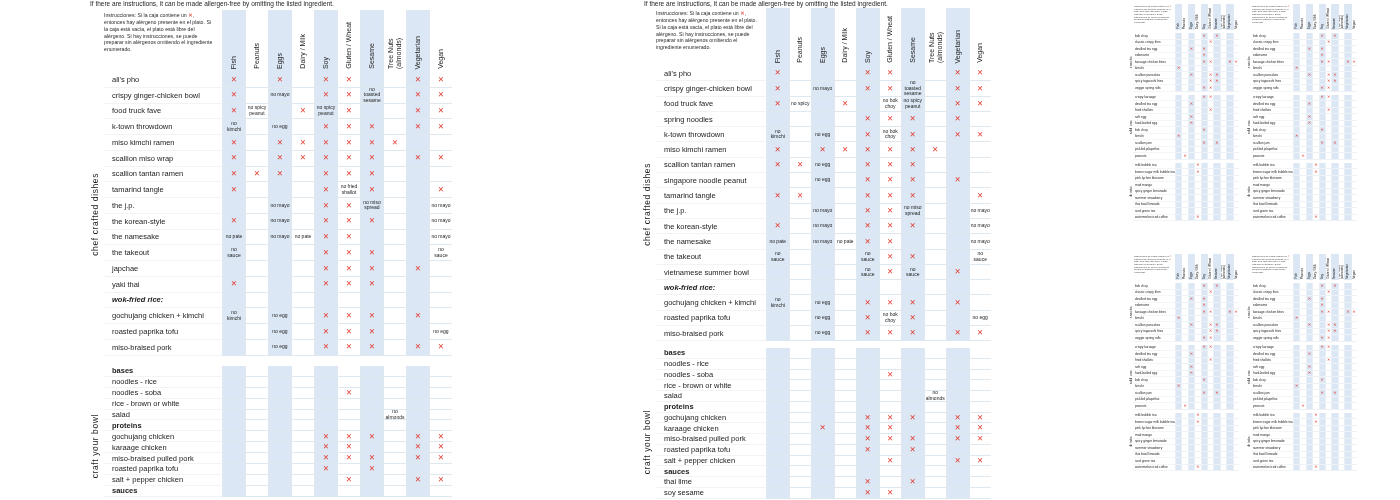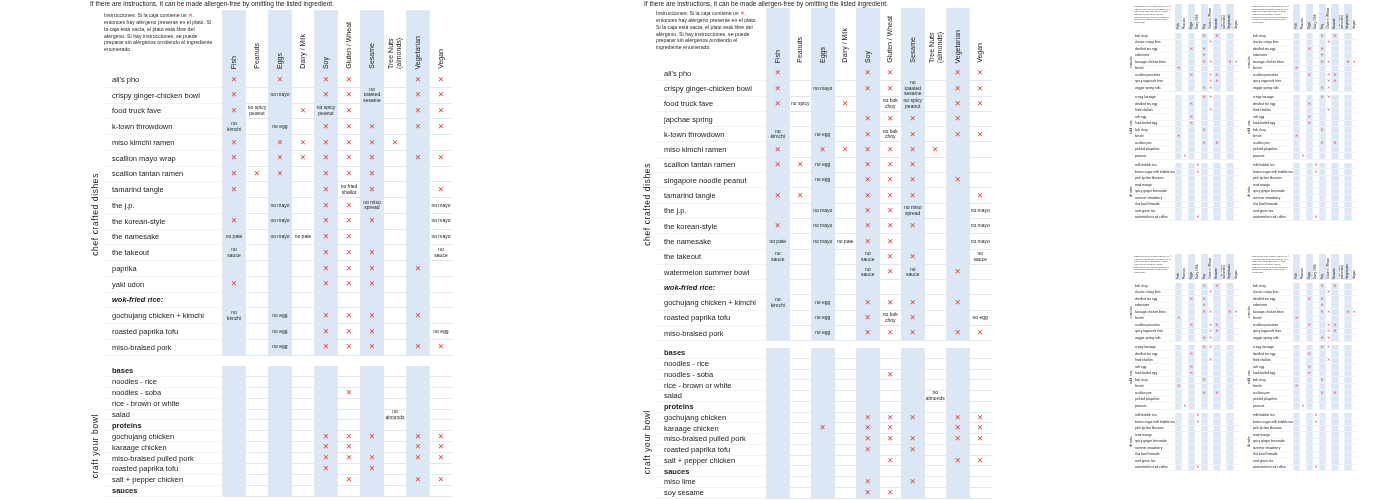--- a/index.html
+++ b/index.html
@@ -203,21 +203,21 @@
           <span class="mark">✕</span>
         </div>
         <div class="cell stripe" style="height: 15.75px;">
           <span class="mark">✕</span>
         </div>
         <div class="cell" style="height: 15.75px;">
           <span class="mark">✕</span>
         </div>
         <div class="cell stripe" style="height: 15.75px;"></div>
         <div class="cell" style="height: 15.75px;"></div>
-        <div class="rl" style="height: 15.75px;">scallion mayo wrap</div>
+        <div class="rl" style="height: 15.75px;">scallion miso wrap</div>
         <div class="cell stripe" style="height: 15.75px;">
           <span class="mark">✕</span>
         </div>
         <div class="cell" style="height: 15.75px;"></div>
         <div class="cell stripe" style="height: 15.75px;">
           <span class="mark">✕</span>
         </div>
         <div class="cell" style="height: 15.75px;">
           <span class="mark">✕</span>
         </div>
@@ -362,40 +362,40 @@
           <span class="mark">✕</span>
         </div>
         <div class="cell stripe" style="height: 15.75px;">
           <span class="mark">✕</span>
         </div>
         <div class="cell" style="height: 15.75px;"></div>
         <div class="cell stripe" style="height: 15.75px;"></div>
         <div class="cell" style="height: 15.75px;">
           <span class="note">no sauce</span>
         </div>
-        <div class="rl" style="height: 15.75px;">paprika</div>
+        <div class="rl" style="height: 15.75px;">japchae</div>
         <div class="cell stripe" style="height: 15.75px;"></div>
         <div class="cell" style="height: 15.75px;"></div>
         <div class="cell stripe" style="height: 15.75px;"></div>
         <div class="cell" style="height: 15.75px;"></div>
         <div class="cell stripe" style="height: 15.75px;">
           <span class="mark">✕</span>
         </div>
         <div class="cell" style="height: 15.75px;">
           <span class="mark">✕</span>
         </div>
         <div class="cell stripe" style="height: 15.75px;">
           <span class="mark">✕</span>
         </div>
         <div class="cell" style="height: 15.75px;"></div>
         <div class="cell stripe" style="height: 15.75px;">
           <span class="mark">✕</span>
         </div>
         <div class="cell" style="height: 15.75px;"></div>
-        <div class="rl" style="height: 15.75px;">yaki udon</div>
+        <div class="rl" style="height: 15.75px;">yaki thai</div>
         <div class="cell stripe" style="height: 15.75px;">
           <span class="mark">✕</span>
         </div>
         <div class="cell" style="height: 15.75px;"></div>
         <div class="cell stripe" style="height: 15.75px;"></div>
         <div class="cell" style="height: 15.75px;"></div>
         <div class="cell stripe" style="height: 15.75px;">
           <span class="mark">✕</span>
         </div>
         <div class="cell" style="height: 15.75px;">
@@ -774,21 +774,21 @@
         <div class="cell stripe" style="height: 15.3px;">
           <span class="note">no spicy peanut</span>
         </div>
         <div class="cell" style="height: 15.3px;"></div>
         <div class="cell stripe" style="height: 15.3px;">
           <span class="mark">✕</span>
         </div>
         <div class="cell" style="height: 15.3px;">
           <span class="mark">✕</span>
         </div>
-        <div class="rl" style="height: 15.3px;">japchae spring</div>
+        <div class="rl" style="height: 15.3px;">spring noodles</div>
         <div class="cell stripe" style="height: 15.3px;"></div>
         <div class="cell" style="height: 15.3px;"></div>
         <div class="cell stripe" style="height: 15.3px;"></div>
         <div class="cell" style="height: 15.3px;"></div>
         <div class="cell stripe" style="height: 15.3px;">
           <span class="mark">✕</span>
         </div>
         <div class="cell" style="height: 15.3px;">
           <span class="mark">✕</span>
         </div>
@@ -998,21 +998,21 @@
           <span class="mark">✕</span>
         </div>
         <div class="cell stripe" style="height: 15.3px;">
           <span class="mark">✕</span>
         </div>
         <div class="cell" style="height: 15.3px;"></div>
         <div class="cell stripe" style="height: 15.3px;"></div>
         <div class="cell" style="height: 15.3px;">
           <span class="note">no sauce</span>
         </div>
-        <div class="rl" style="height: 15.3px;">watermelon summer bowl</div>
+        <div class="rl" style="height: 15.3px;">vietnamese summer bowl</div>
         <div class="cell stripe" style="height: 15.3px;"></div>
         <div class="cell" style="height: 15.3px;"></div>
         <div class="cell stripe" style="height: 15.3px;"></div>
         <div class="cell" style="height: 15.3px;"></div>
         <div class="cell stripe" style="height: 15.3px;">
           <span class="note">no sauce</span>
         </div>
         <div class="cell" style="height: 15.3px;">
           <span class="mark">✕</span>
         </div>
@@ -1278,21 +1278,21 @@
         <div class="cell stripe" style="height: 10.75px;"></div>
         <div class="cell" style="height: 10.75px;"></div>
         <div class="cell stripe" style="height: 10.75px;"></div>
         <div class="cell" style="height: 10.75px;"></div>
         <div class="cell stripe" style="height: 10.75px;"></div>
         <div class="cell" style="height: 10.75px;"></div>
         <div class="cell stripe" style="height: 10.75px;"></div>
         <div class="cell" style="height: 10.75px;"></div>
         <div class="cell stripe" style="height: 10.75px;"></div>
         <div class="cell" style="height: 10.75px;"></div>
-        <div class="rl" style="height: 10.75px;">miso lime</div>
+        <div class="rl" style="height: 10.75px;">thai lime</div>
         <div class="cell stripe" style="height: 10.75px;"></div>
         <div class="cell" style="height: 10.75px;"></div>
         <div class="cell stripe" style="height: 10.75px;"></div>
         <div class="cell" style="height: 10.75px;"></div>
         <div class="cell stripe" style="height: 10.75px;">
           <span class="mark">✕</span>
         </div>
         <div class="cell" style="height: 10.75px;"></div>
         <div class="cell stripe" style="height: 10.75px;">
           <span class="mark">✕</span>

